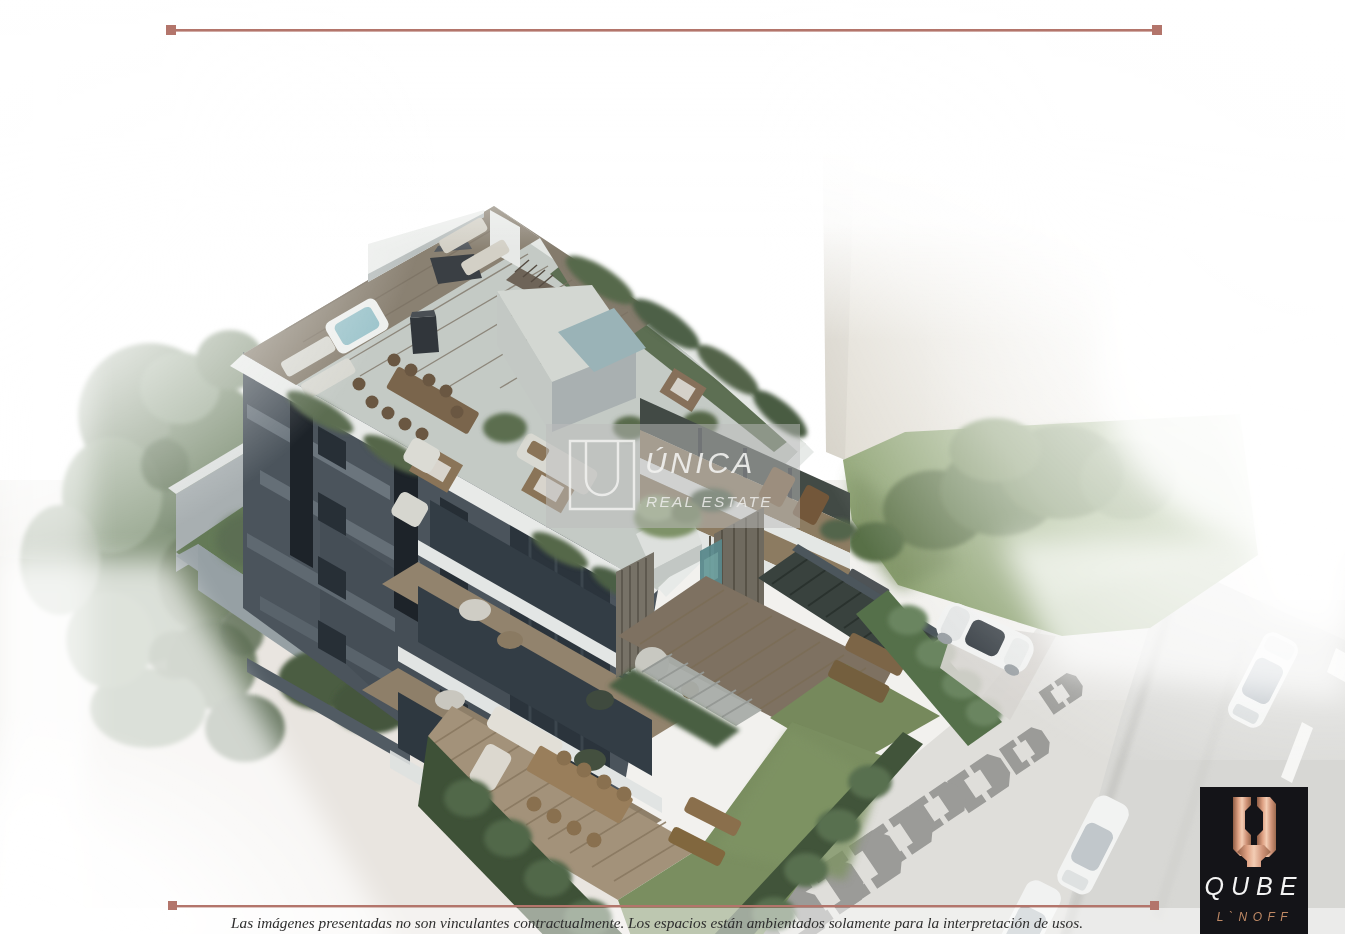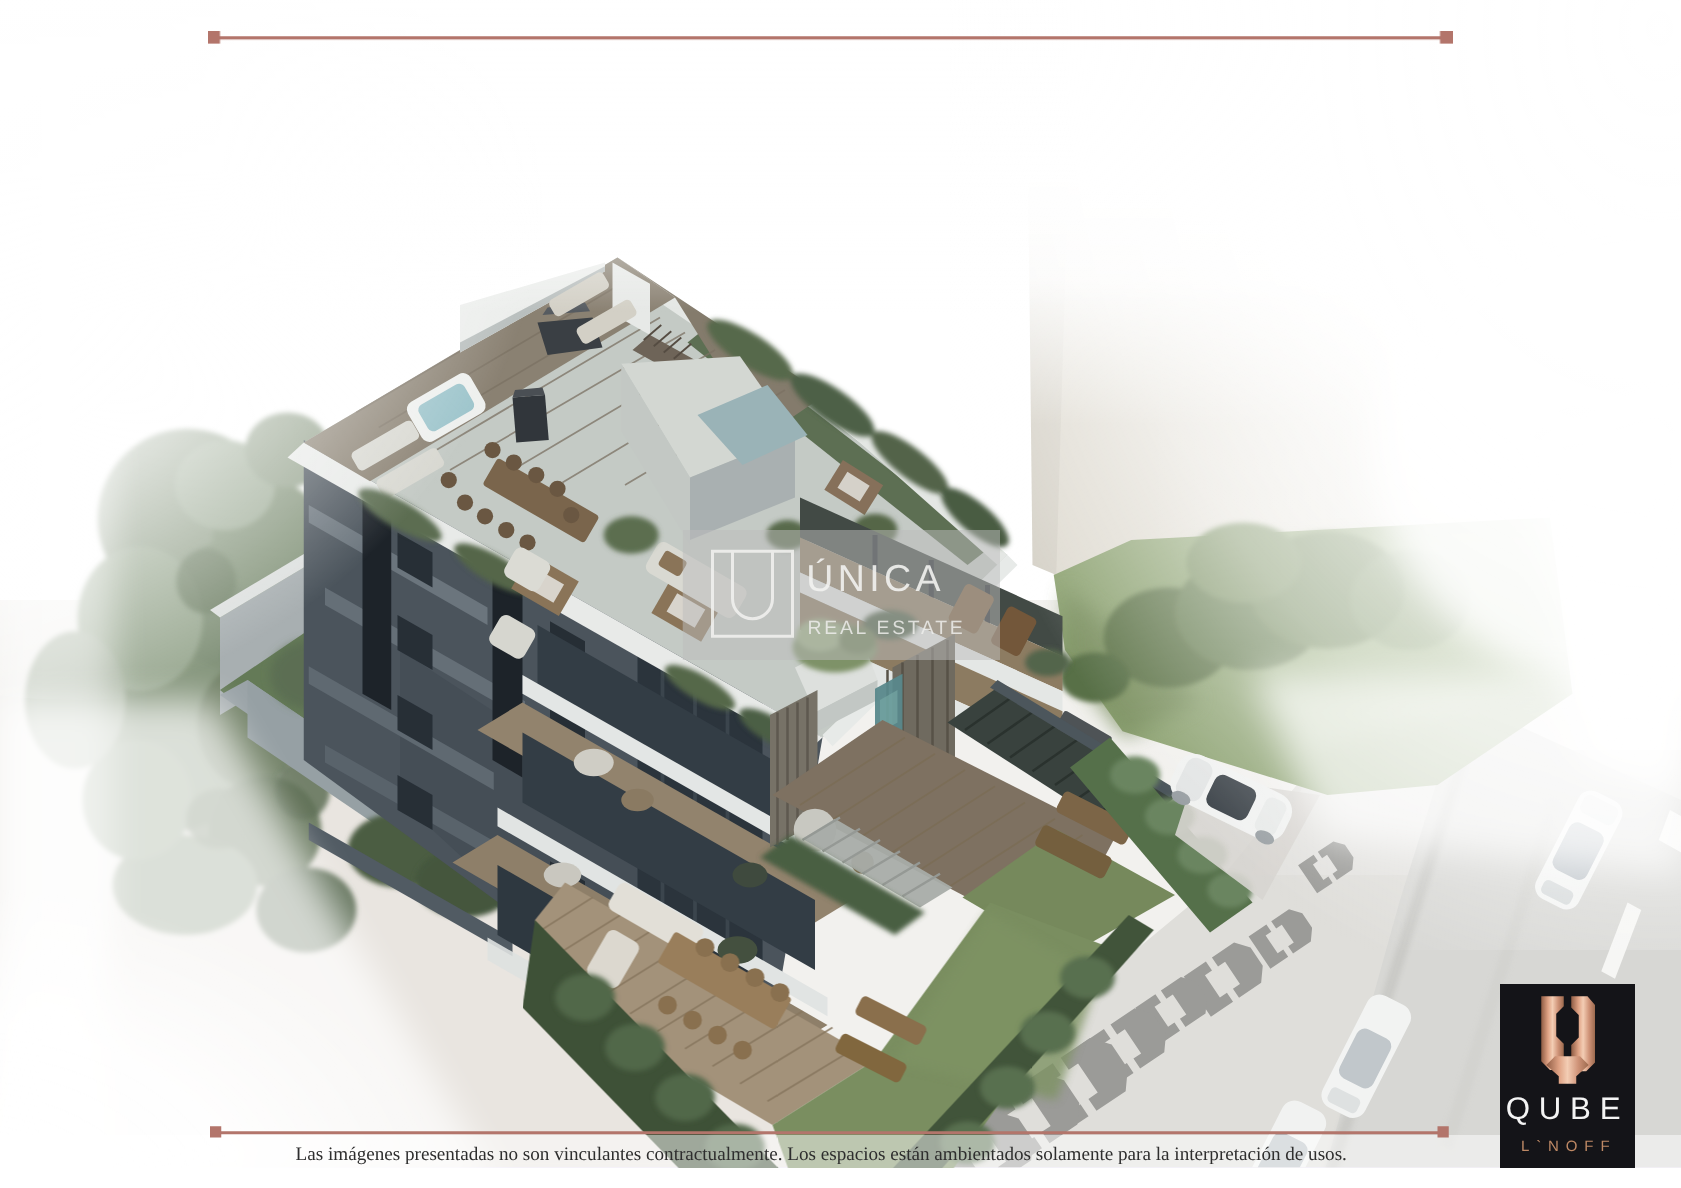--- a/index.html
+++ b/index.html
@@ -1,17 +1,17 @@
 <!DOCTYPE html>
 <html><head>
 <meta charset="utf-8">
 <style>
   html,body{margin:0;padding:0;background:#ffffff;}
   #page{position:relative;width:1345px;height:934px;overflow:hidden;background:#8b5cf6;
-        font-family:"Liberation Sans",sans-serif;}
+        font-family:"Liberation Sans",sans-serif;font-style:italic;}
   svg{position:absolute;left:0;top:0;}
 </style>
 </head>
 <body>
 <div id="page">
 <svg width="1345" height="950" viewBox="0 0 1345 950">
 <defs>
   <linearGradient id="fogTop" x1="0" y1="0" x2="0" y2="1">
     <stop offset="0" stop-color="#ffffff" stop-opacity="1"></stop>
     <stop offset="0.55" stop-color="#ffffff" stop-opacity="0.9"></stop>

